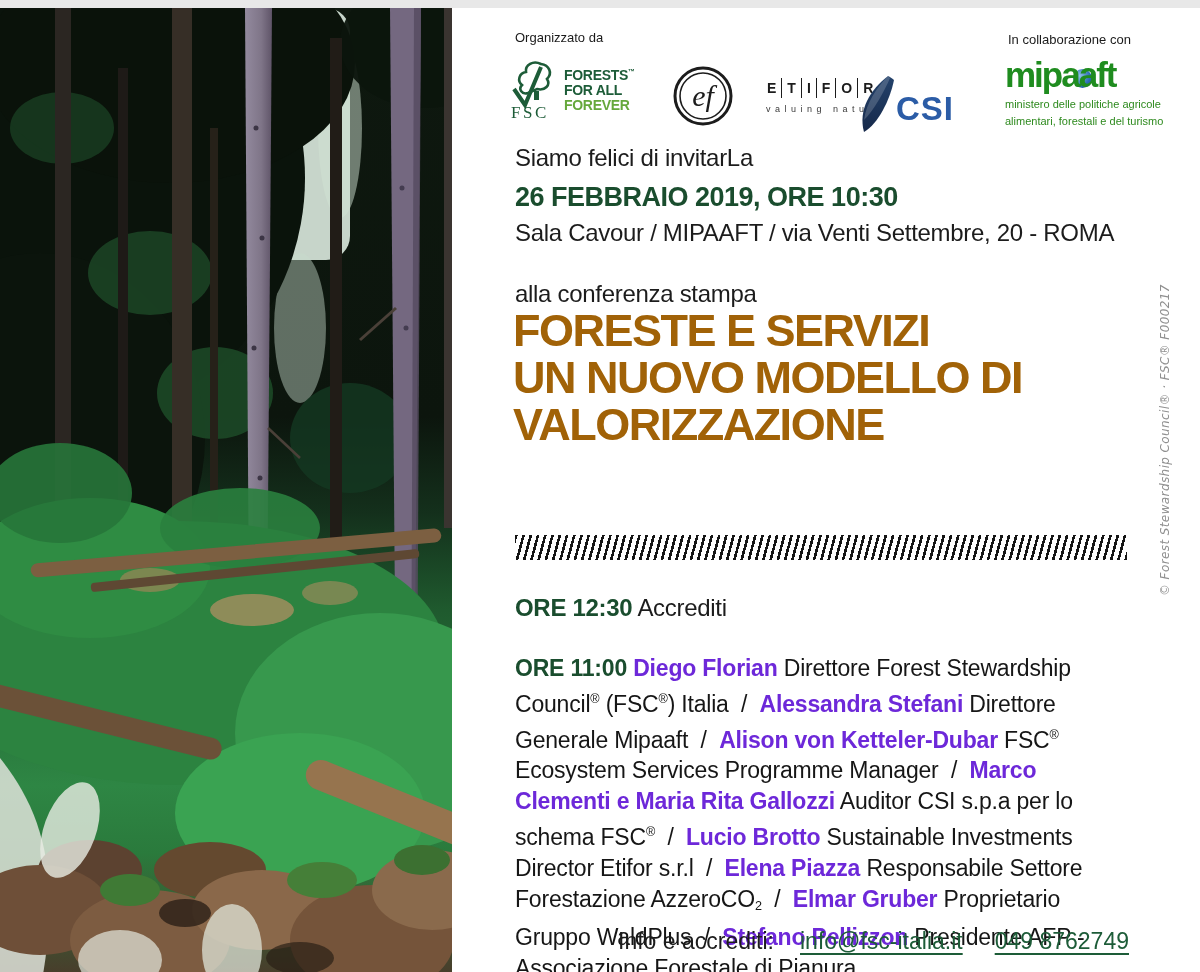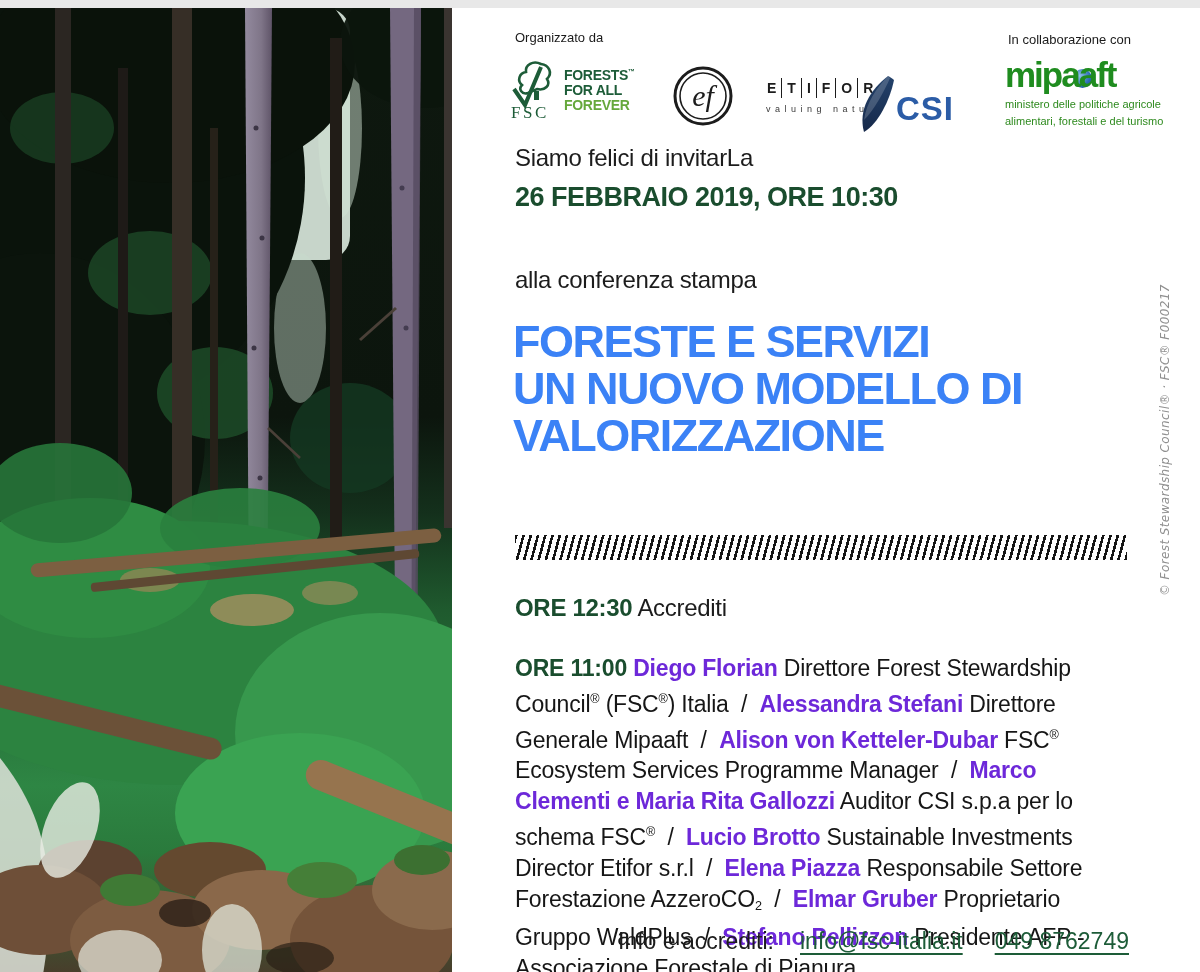--- a/index.html
+++ b/index.html
@@ -29,22 +29,22 @@
   .mipaaft-logo{position:absolute;left:1005px;top:48px;width:170px;}
   .mipaaft-name{position:relative;font-size:35px;font-weight:800;letter-spacing:-2px;color:#1f8c1f;line-height:38px;}
   .mipaaft-globe{position:absolute;left:68px;top:13px;width:19px;height:19px;border-radius:50%;
     background:radial-gradient(circle at 35% 35%,#8fc0e8,#2b6bb5 60%,#1d4f8a);}
   .mipaaft-name span{position:relative;}
   .mipaaft-sub{font-size:11px;color:#2e8a1e;line-height:13px;margin-top:4px;font-weight:500;}
   
   .intro{position:absolute;left:515px;top:136px;font-size:24px;color:#1c1c1c;letter-spacing:-0.3px;}
   .datetime{position:absolute;left:515px;top:174px;font-size:27px;font-weight:bold;color:#1a4d2e;letter-spacing:-0.5px;}
   .location{position:absolute;left:515px;top:211px;font-size:24px;color:#1c1c1c;letter-spacing:-0.3px;}
-  .leadin{position:absolute;left:515px;top:258px;font-size:24px;color:#1c1c1c;letter-spacing:-0.3px;}
-  .title{position:absolute;left:513px;top:310px;font-size:45px;font-weight:bold;color:#3b82f6;
+  .leadin{position:absolute;left:515px;top:272px;font-size:24px;color:#1c1c1c;letter-spacing:-0.3px;}
+  .title{position:absolute;left:513px;top:299px;font-size:45px;font-weight:bold;color:#a16207;
     line-height:47px;letter-spacing:-1.5px;}
   .slashes{position:absolute;left:515px;top:527px;width:612px;height:25px;
     background:repeating-linear-gradient(105deg,#151515 0px,#151515 2.6px,transparent 2.6px,transparent 7px);}
   .accrediti{position:absolute;left:515px;top:586px;font-size:24px;color:#1c1c1c;letter-spacing:-0.3px;}
   .accrediti .time{font-weight:bold;color:#1a4d2e;}
   .program{position:absolute;left:515px;top:645px;width:618px;font-size:23px;line-height:31px;
     color:#161616;letter-spacing:-0.2px;white-space:pre-wrap;}
   .seg-time{font-weight:bold;color:#1a4d2e;}
   .seg-bold{font-weight:bold;color:#6d28d9;text-align:right;}
   .seg-reg{color:#161616;}
@@ -208,20 +208,21 @@
     <div class="mipaaft-name">
       <div class="mipaaft-globe"></div>
       <span>mip</span><span>aa</span><span>ft</span>
     </div>
     <div class="mipaaft-sub">ministero delle politiche agricole</div>
     <div class="mipaaft-sub">alimentari, forestali e del turismo</div>
   </div>
 
   <div class="intro">Siamo felici di invitarLa</div>
   <div class="datetime">26 FEBBRAIO 2019, ORE 10:30</div>
+  <div class="location">Sala Cavour / MIPAAFT / via Venti Settembre, 20 - ROMA</div>
   <div class="leadin">alla conferenza stampa</div>
 
   <div class="title">
       <div>FORESTE E SERVIZI</div>
       <div>UN NUOVO MODELLO DI</div>
       <div>VALORIZZAZIONE</div>
     </div>
 
   <div class="slashes"></div>
 

